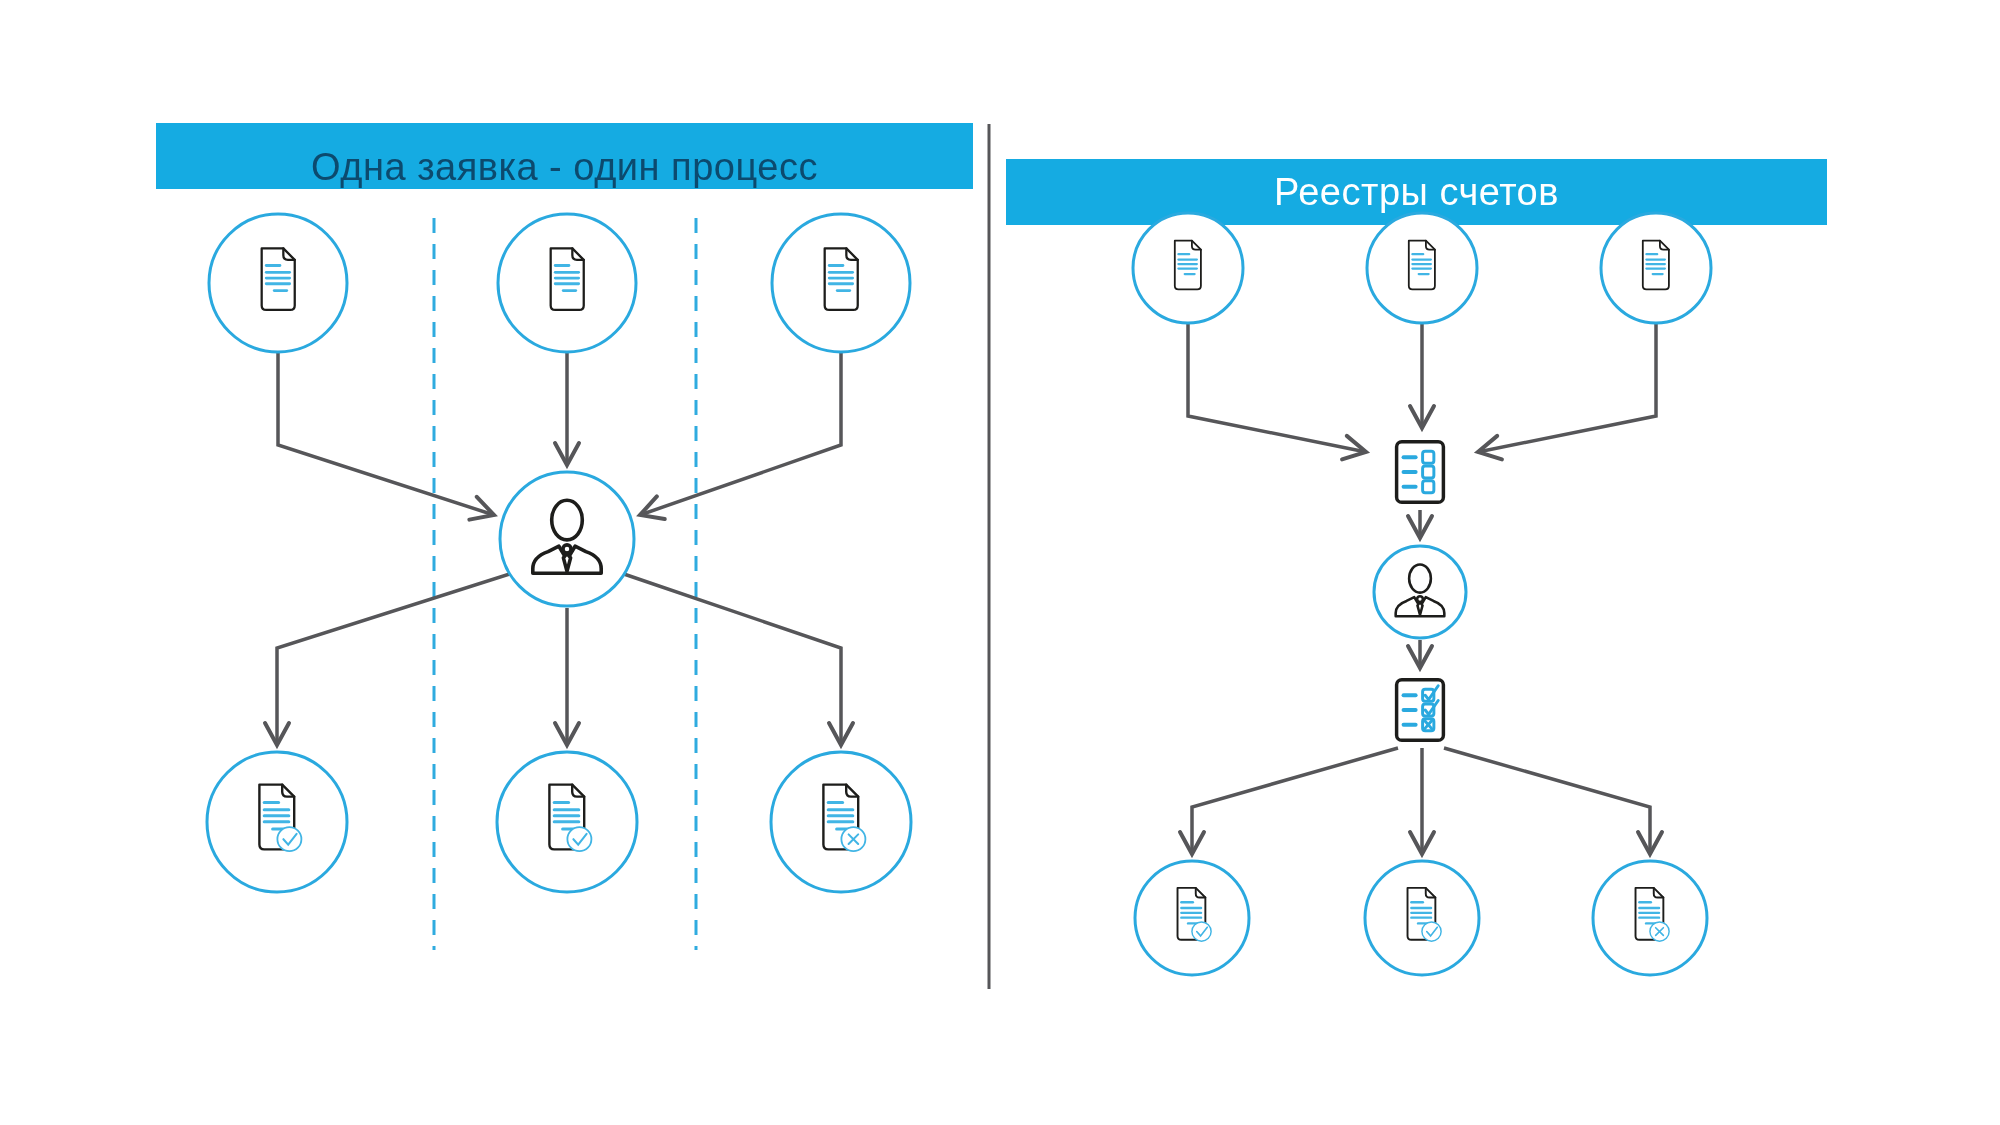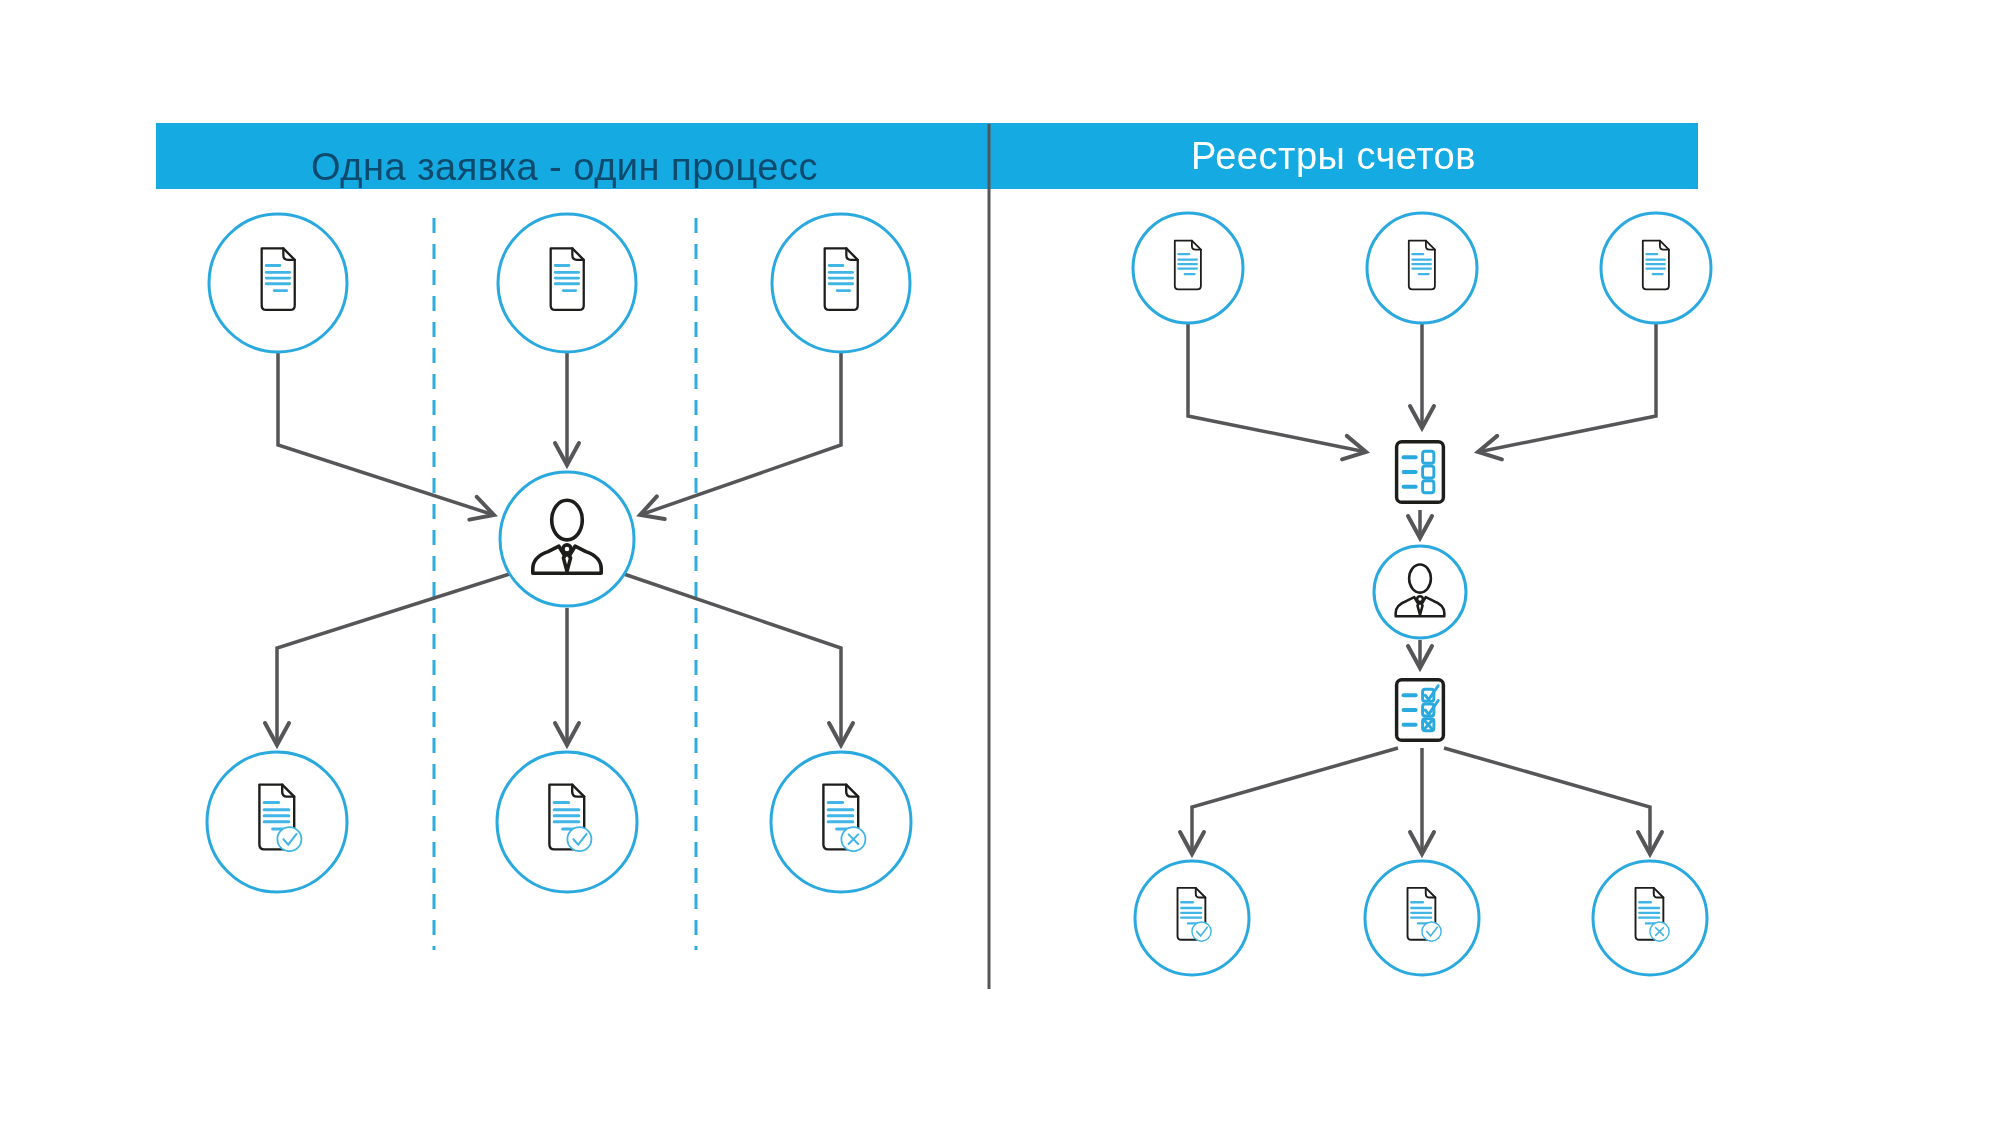--- a/index.html
+++ b/index.html
@@ -6,21 +6,21 @@
   .stage{
     position:relative;width:2000px;height:1125px;background:#ffffff;overflow:hidden;
     font-family:"Liberation Sans", sans-serif;
   }
   .panel-header{
     position:absolute;top:123px;height:66px;background:#15abe2;color:#ffffff;
     display:flex;align-items:center;justify-content:center;
     font-size:38px;font-weight:300;letter-spacing:0.5px;
   }
   .panel-header.left{left:156px;width:817px;}
-  .panel-header.right{left:969px;width:729px;}
+  .panel-header.right{left:1006px;width:821px;margin-top:36px;}
   .diagram-svg{position:absolute;left:0;top:0;width:2000px;height:1125px;}
 
   .outline{stroke:#1d1d1b;stroke-width:4;stroke-linejoin:round;stroke-linecap:round;fill:#ffffff;}
   .outline-nofill{stroke:#1d1d1b;stroke-width:4;stroke-linejoin:round;stroke-linecap:round;fill:none;}
   .doclines line{stroke:#41b5e5;stroke-width:5;stroke-linecap:round;}
   .badge{fill:#ffffff;stroke:#41b5e5;stroke-width:3;}
   .badgeline{fill:none;stroke:#41b5e5;stroke-width:3.4;stroke-linecap:round;}
   .regline{stroke:#2aa9df;stroke-width:4.5;stroke-linecap:round;}
   .regbox{fill:none;stroke:#2aa9df;stroke-width:3.4;}
   .regmark{fill:none;stroke:#2aa9df;stroke-width:3.4;stroke-linecap:round;}

